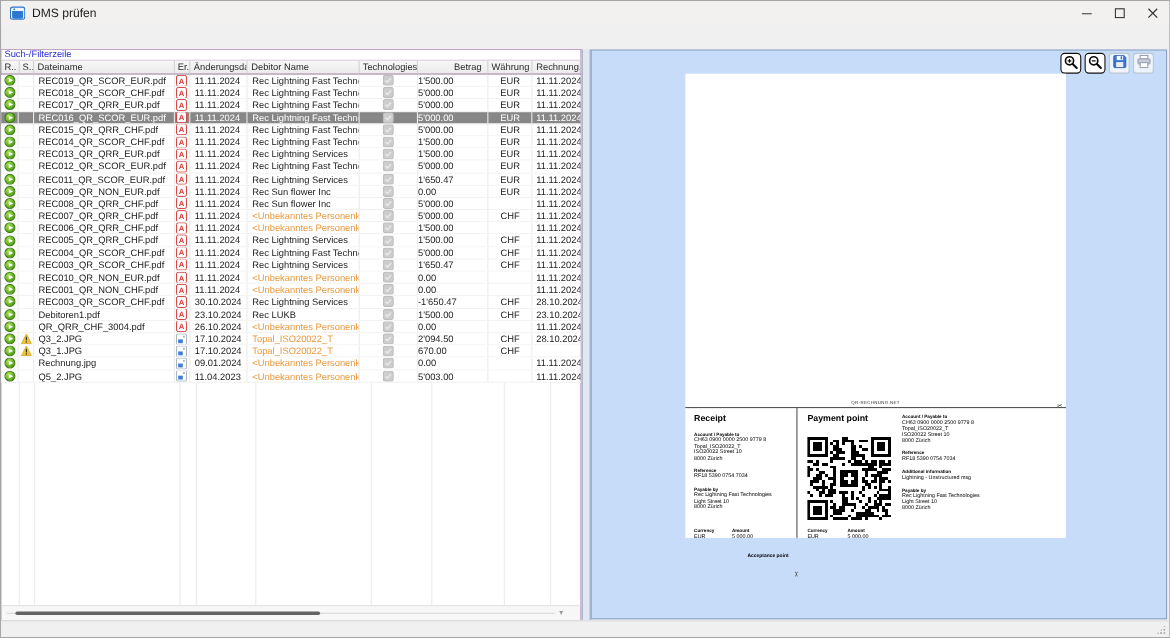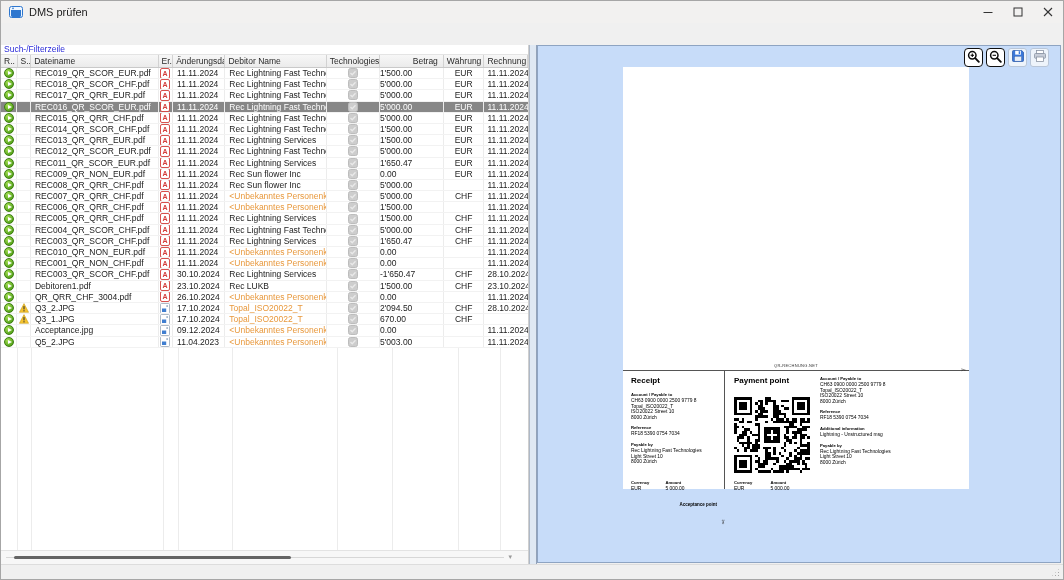--- a/index.html
+++ b/index.html
@@ -873,31 +873,31 @@
             <div class="cell col-currency">CHF</div>
             <div class="cell col-invoice"></div>
           </div>
           <div class="grow">
             <div class="cell col-r cicon">
               <span style="display:inline-block;width:10px;height:10px;border-radius:50%;background:radial-gradient(circle at 35% 30%,#a6e055,#56a41b 75%);border:1px solid #3d7d12;position:relative;">
                 <i style="position:absolute;left:3px;top:2px;border-left:4px solid #fff;border-top:2.2px solid transparent;border-bottom:2.2px solid transparent;"></i>
               </span>
             </div>
             <div class="cell col-s"></div>
-            <div class="cell col-file">Acceptance.jpg</div>
+            <div class="cell col-file">Rechnung.jpg</div>
             <div class="cell col-type cicon">
               <span style="display:inline-flex">
                 <svg width="10" height="11">
                   <rect x="0.5" y="0.5" width="9" height="10" rx="1" fill="#fff" stroke="#98a7b8" stroke-width="0.8"></rect>
                   <rect x="2" y="5.5" width="4.2" height="3.5" fill="#3f7ed0"></rect>
                   <rect x="6.3" y="2.2" width="1.7" height="1.7" fill="#9fb3c8"></rect>
                 </svg>
               </span>
             </div>
-            <div class="cell col-date">09.12.2024</div>
+            <div class="cell col-date">09.01.2024</div>
             <div class="cell col-debitor orange">&lt;Unbekanntes Personenkont...</div>
             <div class="cell col-released cicon">
               <span style="display:inline-flex">
                 <svg width="10" height="10">
                   <rect x="0.5" y="0.5" width="9" height="9" rx="2" fill="#cdcdcd" stroke="#bdbdbd"></rect>
                   <path d="M2.5 5 L4.2 6.8 L7.5 3.2" stroke="#e9e9e9" stroke-width="1.3" fill="none"></path>
                 </svg>
               </span>
             </div>
             <div class="cell col-amount">0.00</div>

